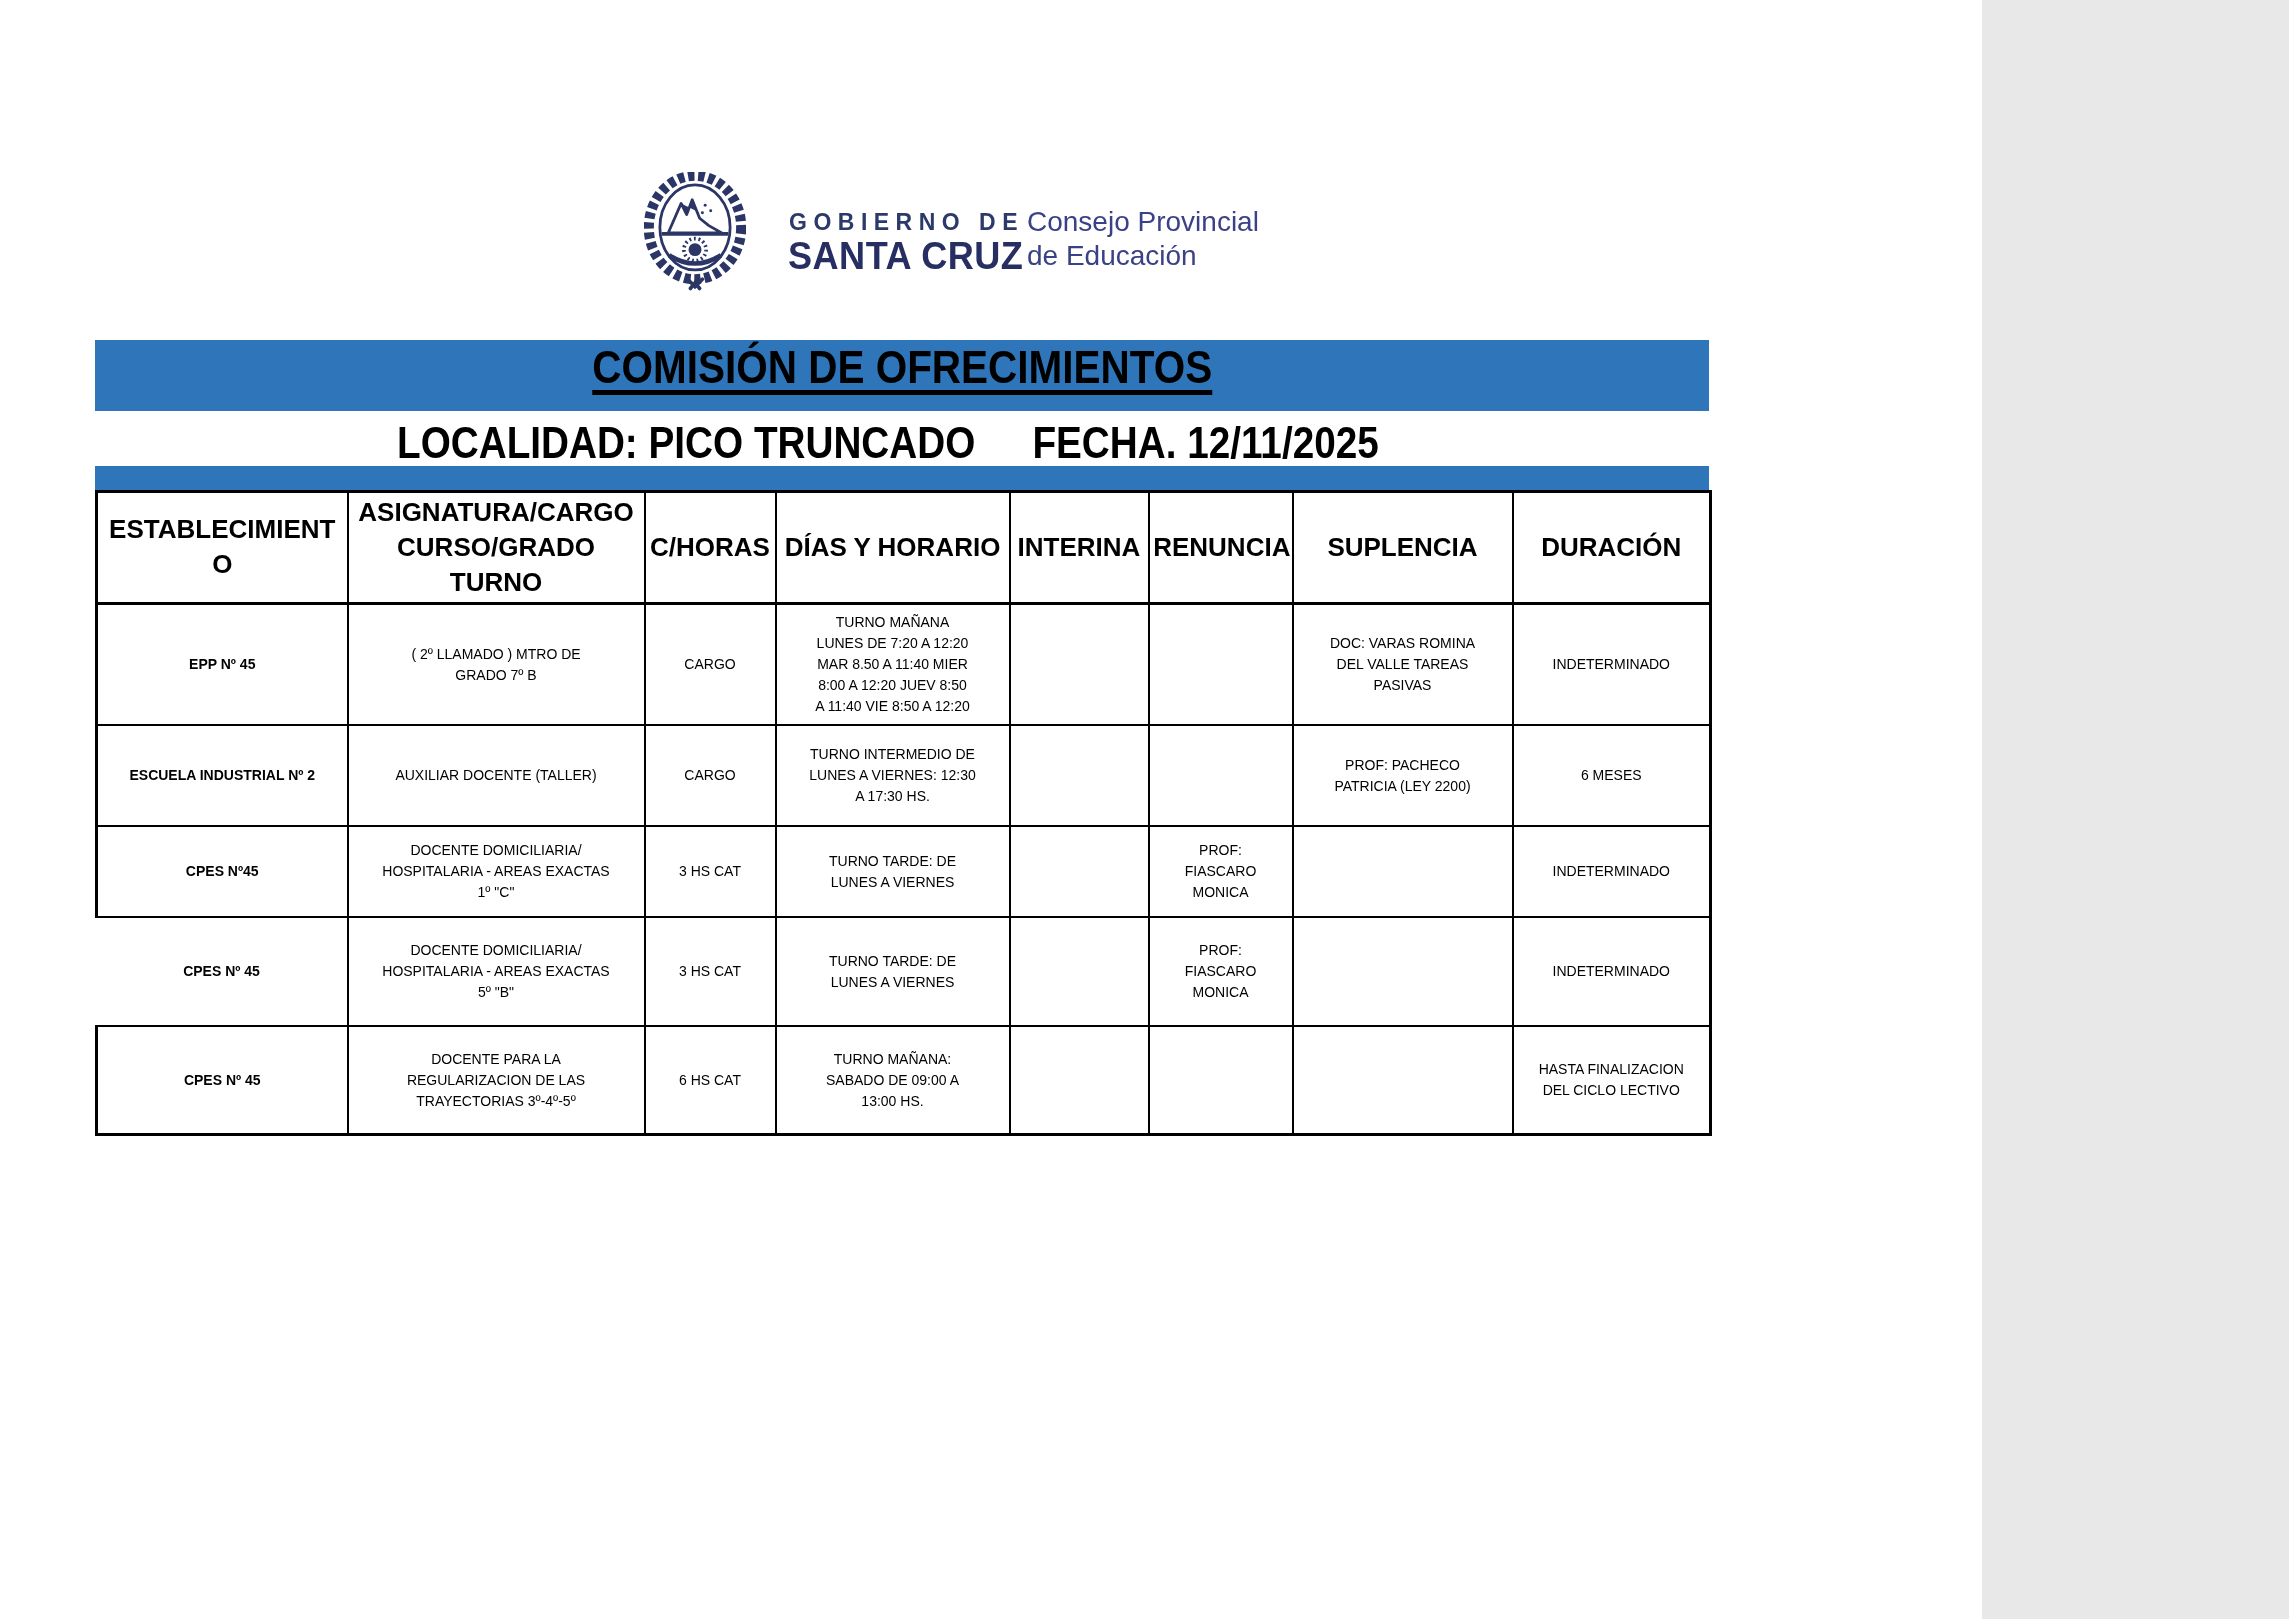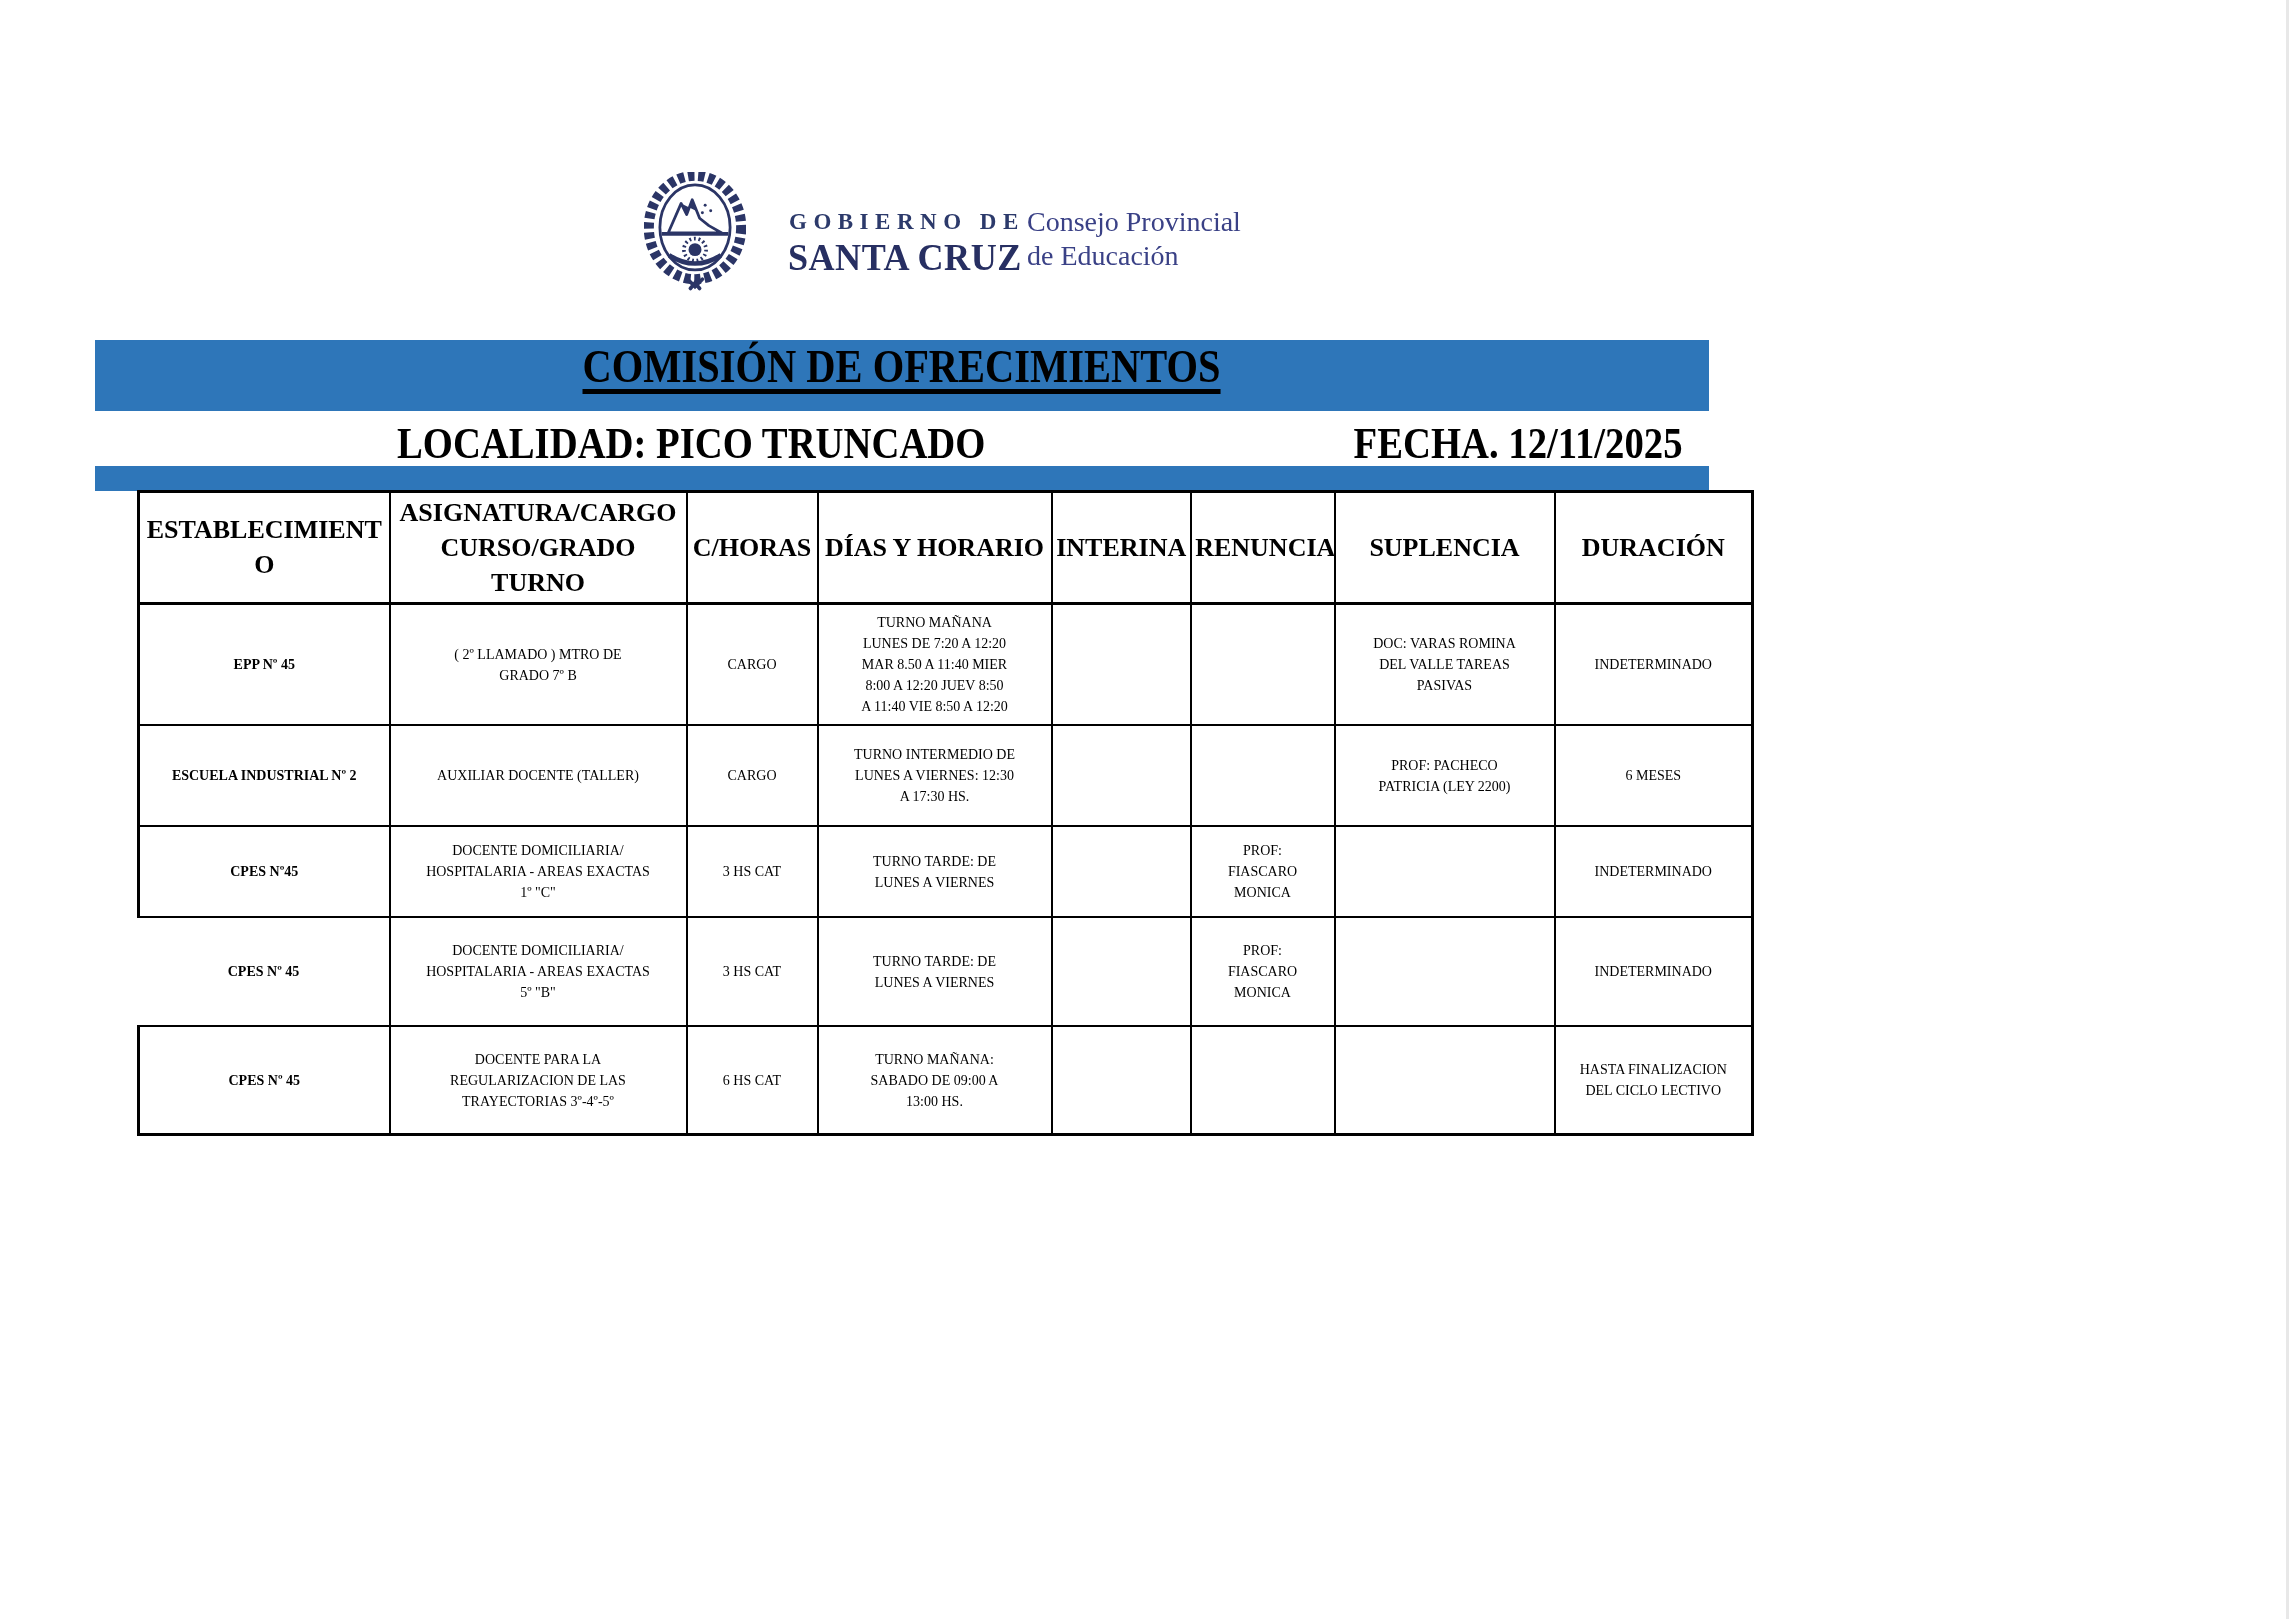--- a/index.html
+++ b/index.html
@@ -1,20 +1,20 @@
 <!DOCTYPE html>
 <html style="font-size:14.8px"><head>
 <meta charset="utf-8">
 <style>
   html,body{margin:0;padding:0;background:#e8e8e8;}
   #page{
     position:relative;
-    width:2286px;height:1620px;
+    width:1982px;height:1620px;
     background:#ffffff;
-    font-family:Liberation Serif, serif;
+    font-family:Liberation Sans, sans-serif;
     color:#000;
     overflow:hidden;
   }
   
   #logo-block{position:absolute;left:644px;top:172px;width:646px;height:129px;}
   #emblem{position:absolute;left:0;top:0;width:102px;height:122px;}
   .gov-line1{
     position:absolute;left:145px;top:37px;
     font-size:23px;font-weight:600;letter-spacing:6.5px;
     color:#2c3a6b;white-space:nowrap;
@@ -55,21 +55,20 @@
   }
   #thin-band{
     position:absolute;left:95px;top:466px;width:1614px;height:25px;
     background:#2e76b9;
   }
   
   #offers-table{
     position:absolute;left:95px;top:490px;
     border-collapse:collapse;table-layout:fixed;
     width:1614px;
-    margin-left:42px;
   }
   #offers-table td,#offers-table th{
     border:2.8px solid #000;
     text-align:center;vertical-align:middle;
     padding:1.8px 3.7px;
     white-space:pre-line;
     font-size:14px;line-height:1.5;
     overflow:hidden;
   }
   #offers-table th{

